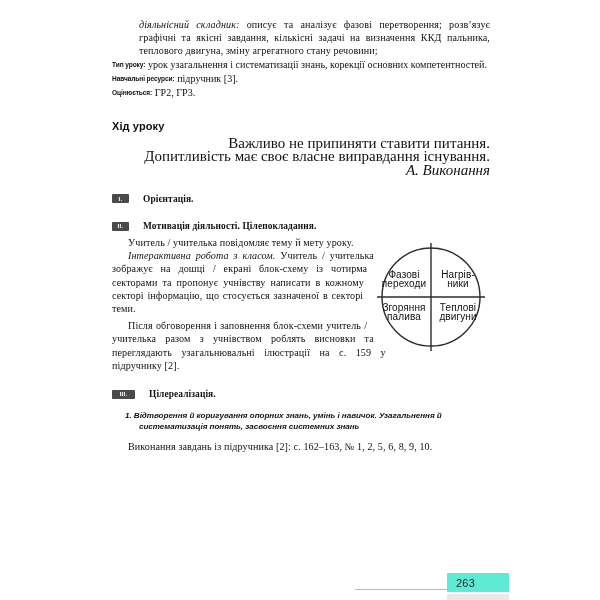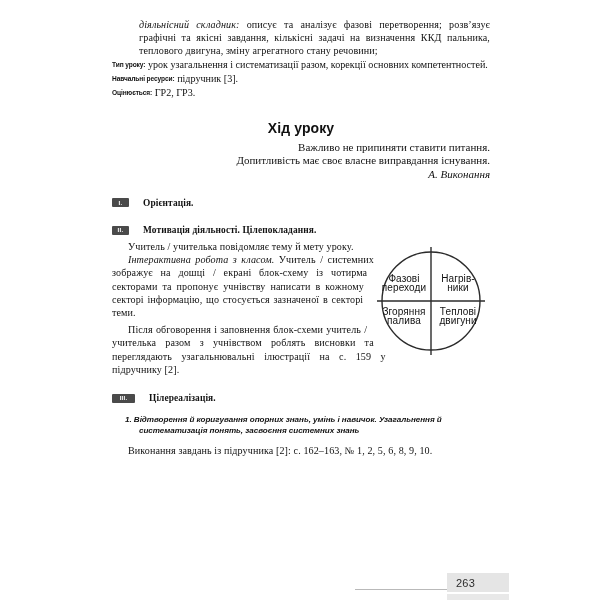--- a/index.html
+++ b/index.html
@@ -76,32 +76,32 @@
   }
   .meta-value {
     font-family: "Liberation Serif", "DejaVu Serif", serif;
     font-size: 10.1px;
   }
 
   
   .section-title {
     font-family: "Liberation Sans", "DejaVu Sans", sans-serif;
     font-weight: bold;
-    font-size: 14px;
-    text-align: center;
+    font-size: 11px;
+    text-align: left;
     margin-top: 21px;
     color: #111111;
     letter-spacing: 0.1px;
   }
 
   .epigraph {
     margin-top: 5px;
     text-align: right;
     font-family: "Liberation Serif", "DejaVu Serif", serif;
-    font-size: 11px;
+    font-size: 15px;
     line-height: 13.2px;
     color: #111111;
   }
   .epigraph .sign {
     font-style: italic;
     display: block;
     margin-top: 0px;
   }
 
   
@@ -211,21 +211,21 @@
     text-indent: 16px;
   }
 
   
   .folio {
     position: absolute;
     left: 447px;
     top: 573px;
     width: 62px;
     height: 19px;
-    background: #e5e5e5;
+    background: #5eead4;
   }
   .folio-num {
     font-family: "Liberation Sans", "DejaVu Sans", sans-serif;
     font-size: 11px;
     color: #2d2d2d;
     position: absolute;
     left: 9px;
     top: 4px;
     letter-spacing: 0.2px;
   }
@@ -255,21 +255,21 @@
   <div class="content">
 
     <div class="body-text">
       <div class="lead-def">
         <span class="term">діяльнісний складник:</span><span> описує та аналізує фазові перетворення; розв’язує графічні та якісні завдання, кількісні задачі на визначення ККД пальника, теплового двигуна, зміну агрегатного стану речовини;</span>
       </div>
     </div>
 
     <div class="meta-row tight">
       <span class="meta-label">Тип уроку:</span>
-      <span class="meta-value">урок узагальнення і систематизації разом, корекції основних компетентностей.</span>
+      <span class="meta-value">урок узагальнення і систематизації знань, корекції основних компетентностей.</span>
     </div>
     <div class="meta-row">
       <span class="meta-label">Навчальні ресурси:</span>
       <span class="meta-value">підручник [3].</span>
     </div>
     <div class="meta-row">
       <span class="meta-label">Оцінюється:</span>
       <span class="meta-value">ГР2, ГР3.</span>
     </div>
 
@@ -318,21 +318,21 @@
             <div>двигуни</div>
           </div>
         </div>
       </div>
 
       <div class="para">
         <span>Учитель / учителька повідомляє тему й мету уроку.</span>
       </div>
 
       <div class="para cont">
-        <span class="it">Інтерактивна робота з класом.</span><span> Учитель / системних зображує на дошці / екрані блок-схему із чотирма секторами та пропонує учнівству написати в кожному секторі інформацію, що стосується зазначеної в секторі теми.</span>
+        <span class="it">Інтерактивна робота з класом.</span><span> Учитель / учителька зображує на дошці / екрані блок-схему із чотирма секторами та пропонує учнівству написати в кожному секторі інформацію, що стосується зазначеної в секторі теми.</span>
       </div>
 
       <div class="para">
         <span>Після обговорення і заповнення блок-схеми учитель / учителька разом з учнівством роблять висновки та переглядають узагальнювальні ілюстрації на с. 159 у підручнику [2].</span>
       </div>
     </div>
 
     <div class="stage">
       <span class="stage-marker wide">III.</span>
       <span class="stage-label">Цілереалізація.</span>

